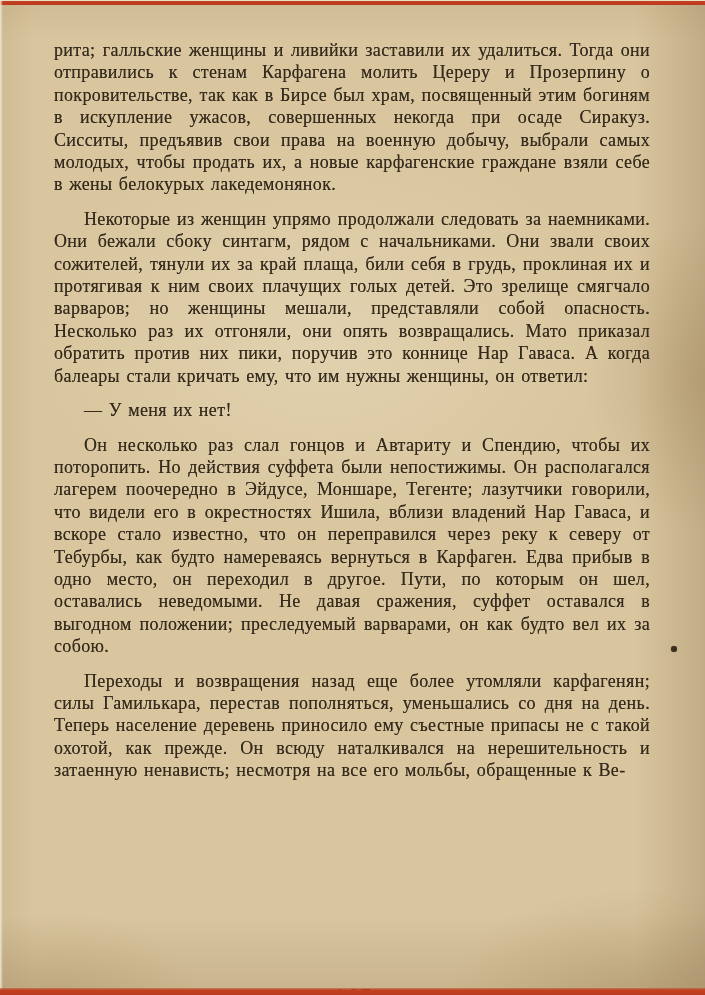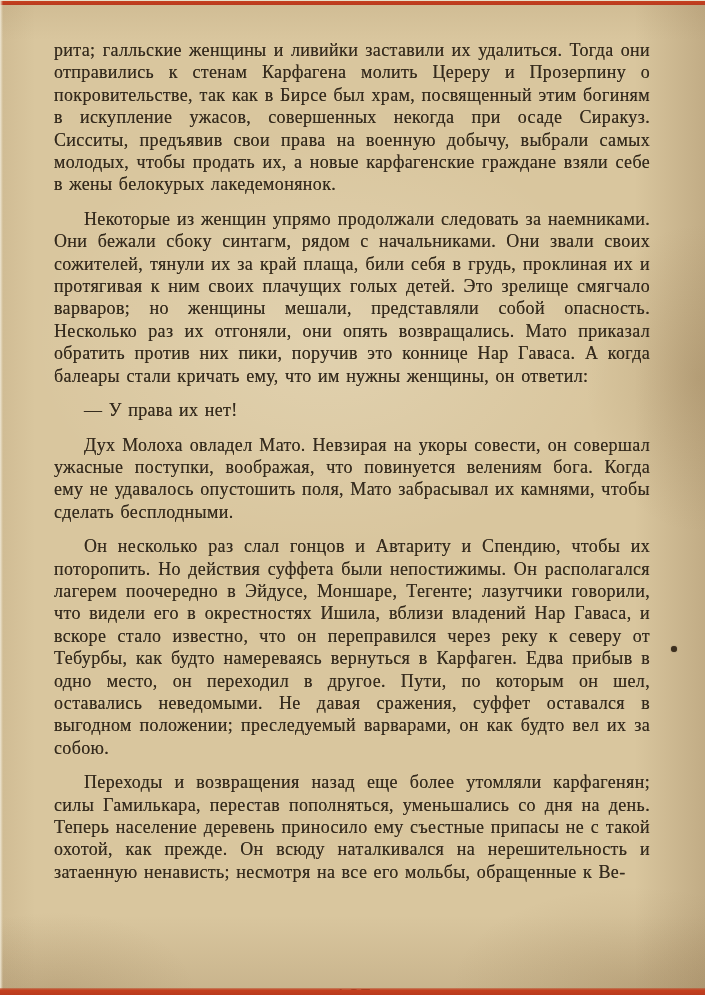--- a/index.html
+++ b/index.html
@@ -93,22 +93,21 @@
 <body>
 
 <div class="scan">
 
   <div class="edge-strip top"></div>
   <div class="edge-strip left"></div>
 
   <div class="text-block">
     <p class="no-indent">рита; галльские женщины и ливийки заставили их удалиться. Тогда они отправились к стенам Карфагена молить Цереру и Прозерпину о покровительстве, так как в Бирсе был храм, посвященный этим богиням в искупление ужасов, совершенных некогда при осаде Сиракуз. Сисситы, предъявив свои права на военную добычу, выбрали самых молодых, чтобы продать их, а новые карфагенские граждане взяли себе в жены белокурых лакедемонянок.</p>
     <p>Некоторые из женщин упрямо продолжали следовать за наемниками. Они бежали сбоку синтагм, рядом с начальниками. Они звали своих сожителей, тянули их за край плаща, били себя в грудь, проклиная их и протягивая к ним своих плачущих голых детей. Это зрелище смягчало варваров; но женщины мешали, представляли собой опасность. Несколько раз их отгоняли, они опять возвращались. Мато приказал обратить против них пики, поручив это коннице Нар Гаваса. А когда балеары стали кричать ему, что им нужны женщины, он ответил:</p>
-    <p>— У права их нет!</p>
-    <p>Дух Молоха овладел Мато. Невзирая на укоры совести, он совершал ужасные поступки, воображая, что повинуется велениям бога. Когда ему не удавалось опустошить поля, Мато забрасывал их камнями, чтобы сделать бесплодными.</p>
+    <p>— У меня их нет!</p>
     <p>Он несколько раз слал гонцов и Автариту и Спендию, чтобы их поторопить. Но действия суффета были непостижимы. Он располагался лагерем поочередно в Эйдусе, Моншаре, Тегенте; лазутчики говорили, что видели его в окрестностях Ишила, вблизи владений Нар Гаваса, и вскоре стало известно, что он переправился через реку к северу от Тебурбы, как будто намереваясь вернуться в Карфаген. Едва прибыв в одно место, он переходил в другое. Пути, по которым он шел, оставались неведомыми. Не давая сражения, суффет оставался в выгодном положении; преследуемый варварами, он как будто вел их за собою.</p>
     <p>Переходы и возвращения назад еще более утомляли карфагенян; силы Гамилькара, перестав пополняться, уменьшались со дня на день. Теперь население деревень приносило ему съестные припасы не с такой охотой, как прежде. Он всюду наталкивался на нерешительность и затаенную ненависть; несмотря на все его мольбы, обращенные к Ве-</p>
   </div>
 
   <div class="ink-spot"></div>
 
   <div class="page-number">167</div>
 
   <div class="edge-strip bottom"></div>
 

